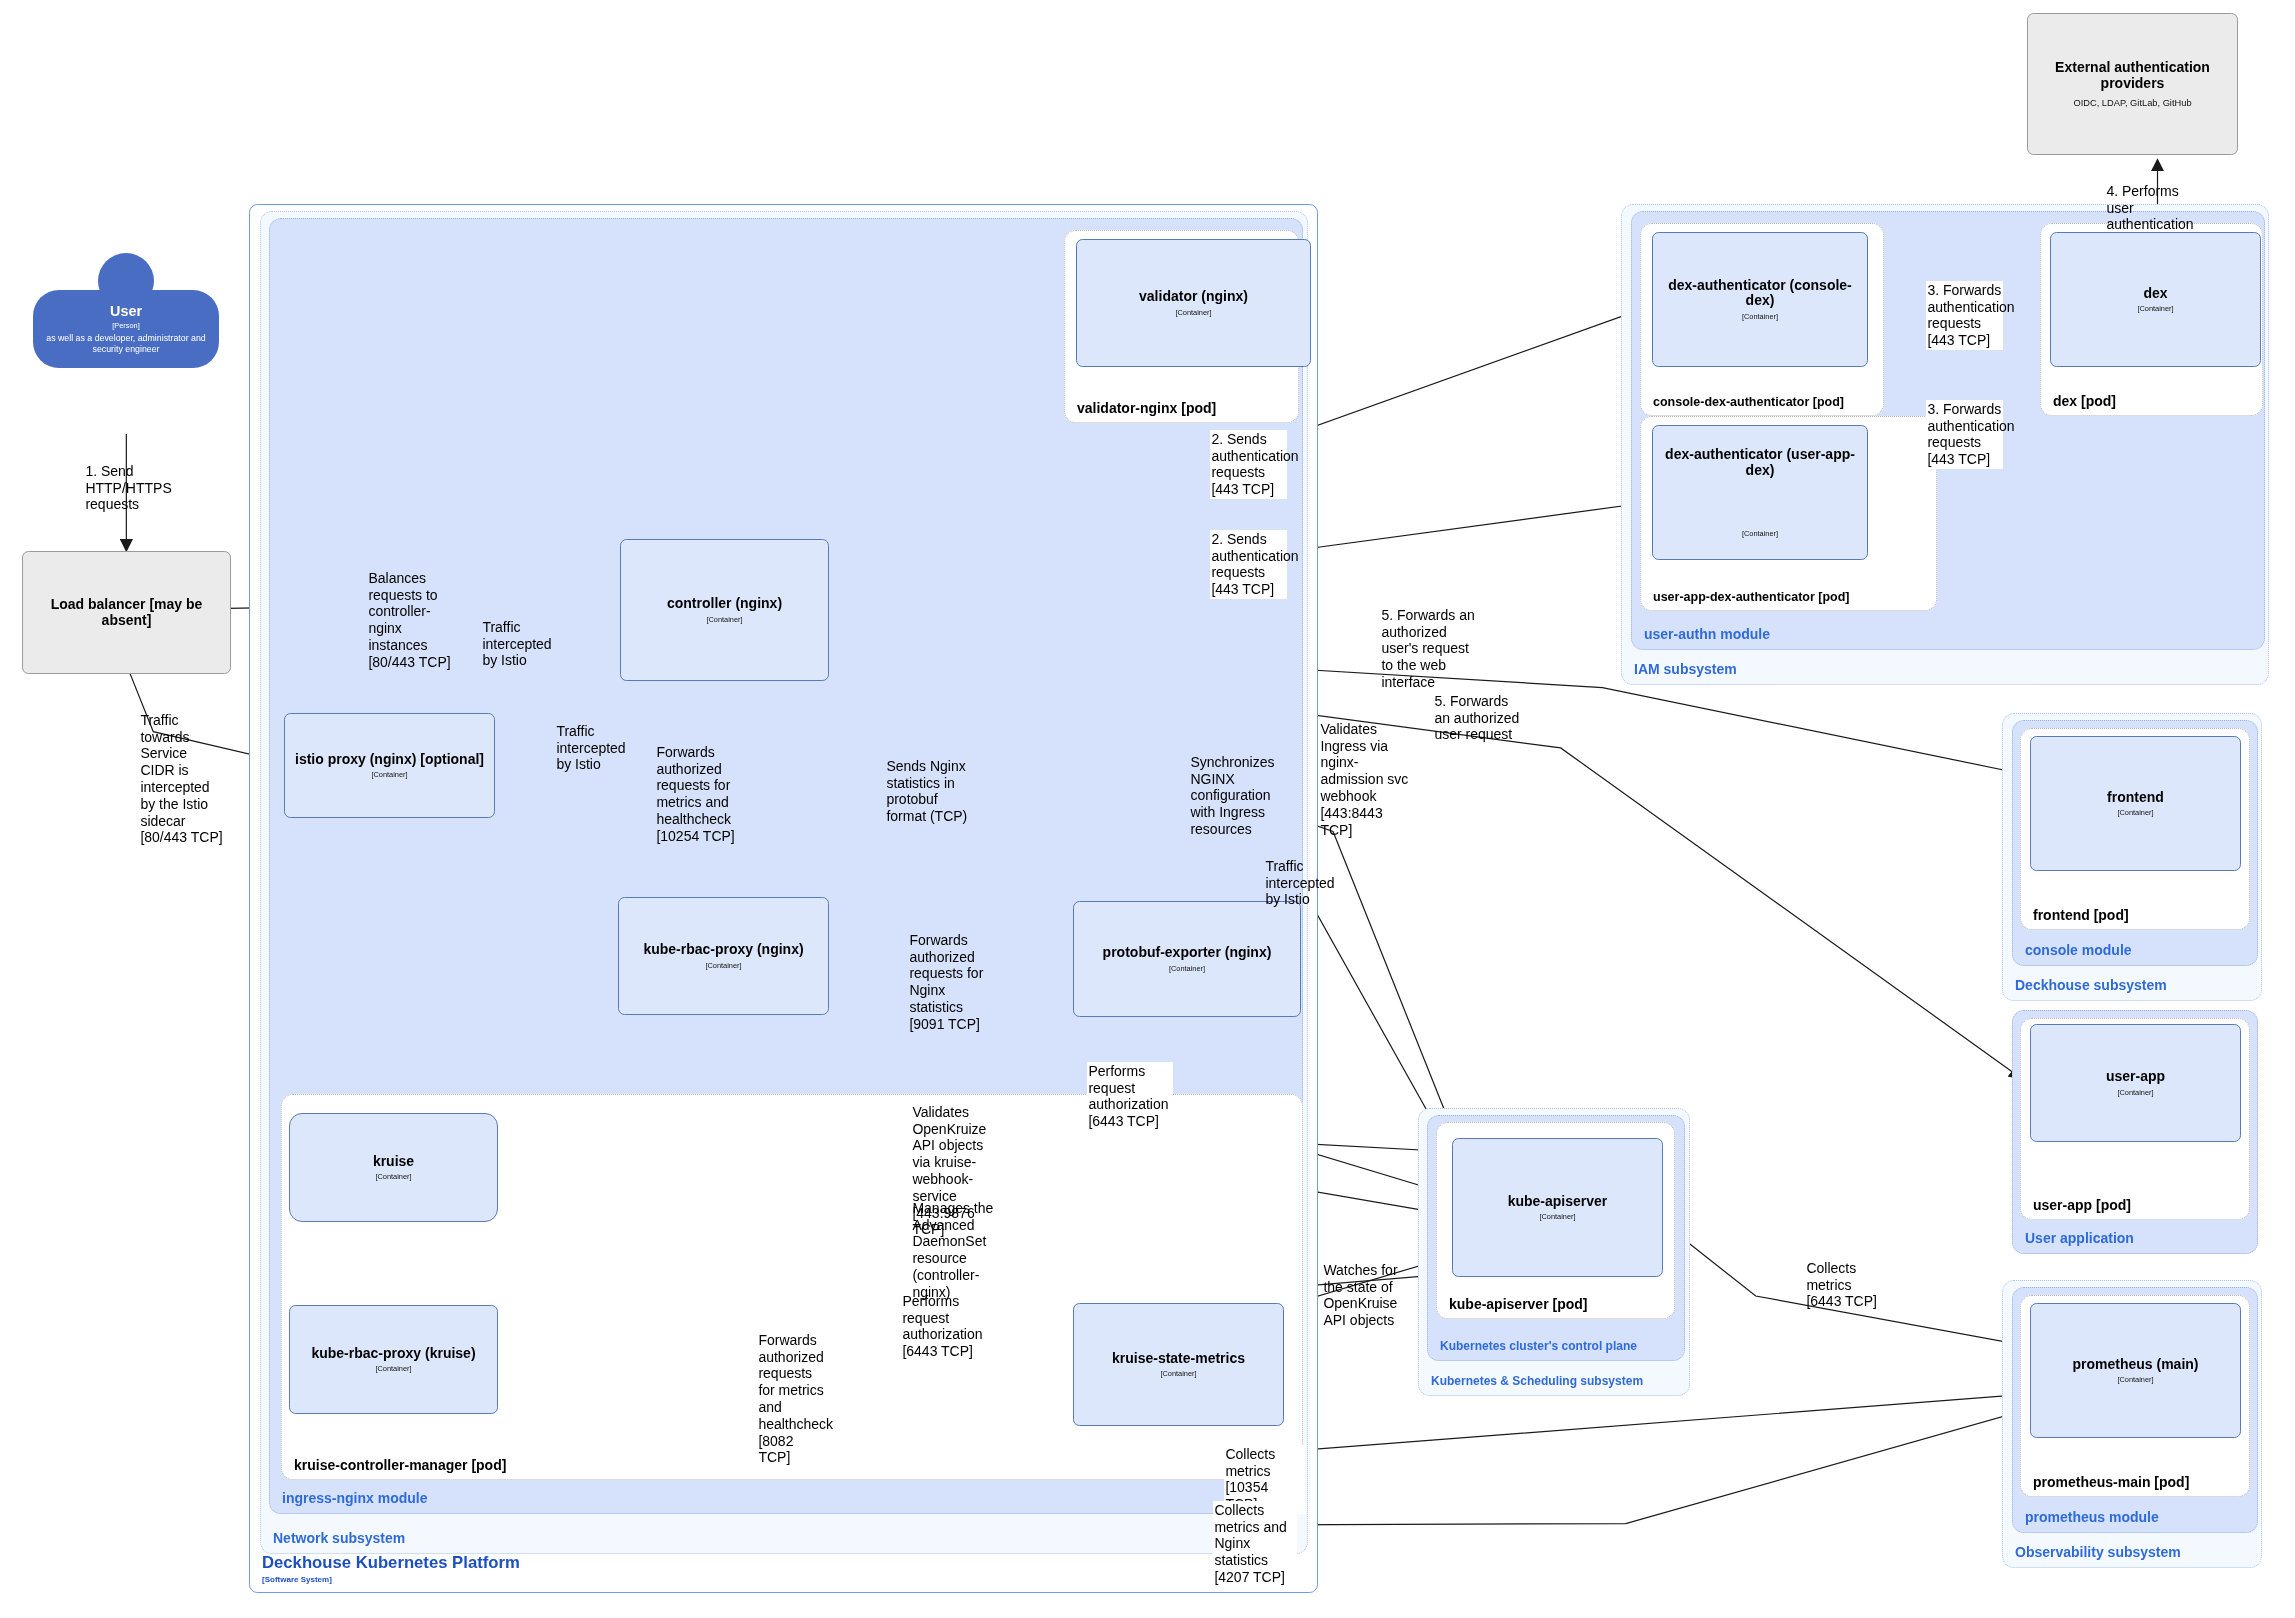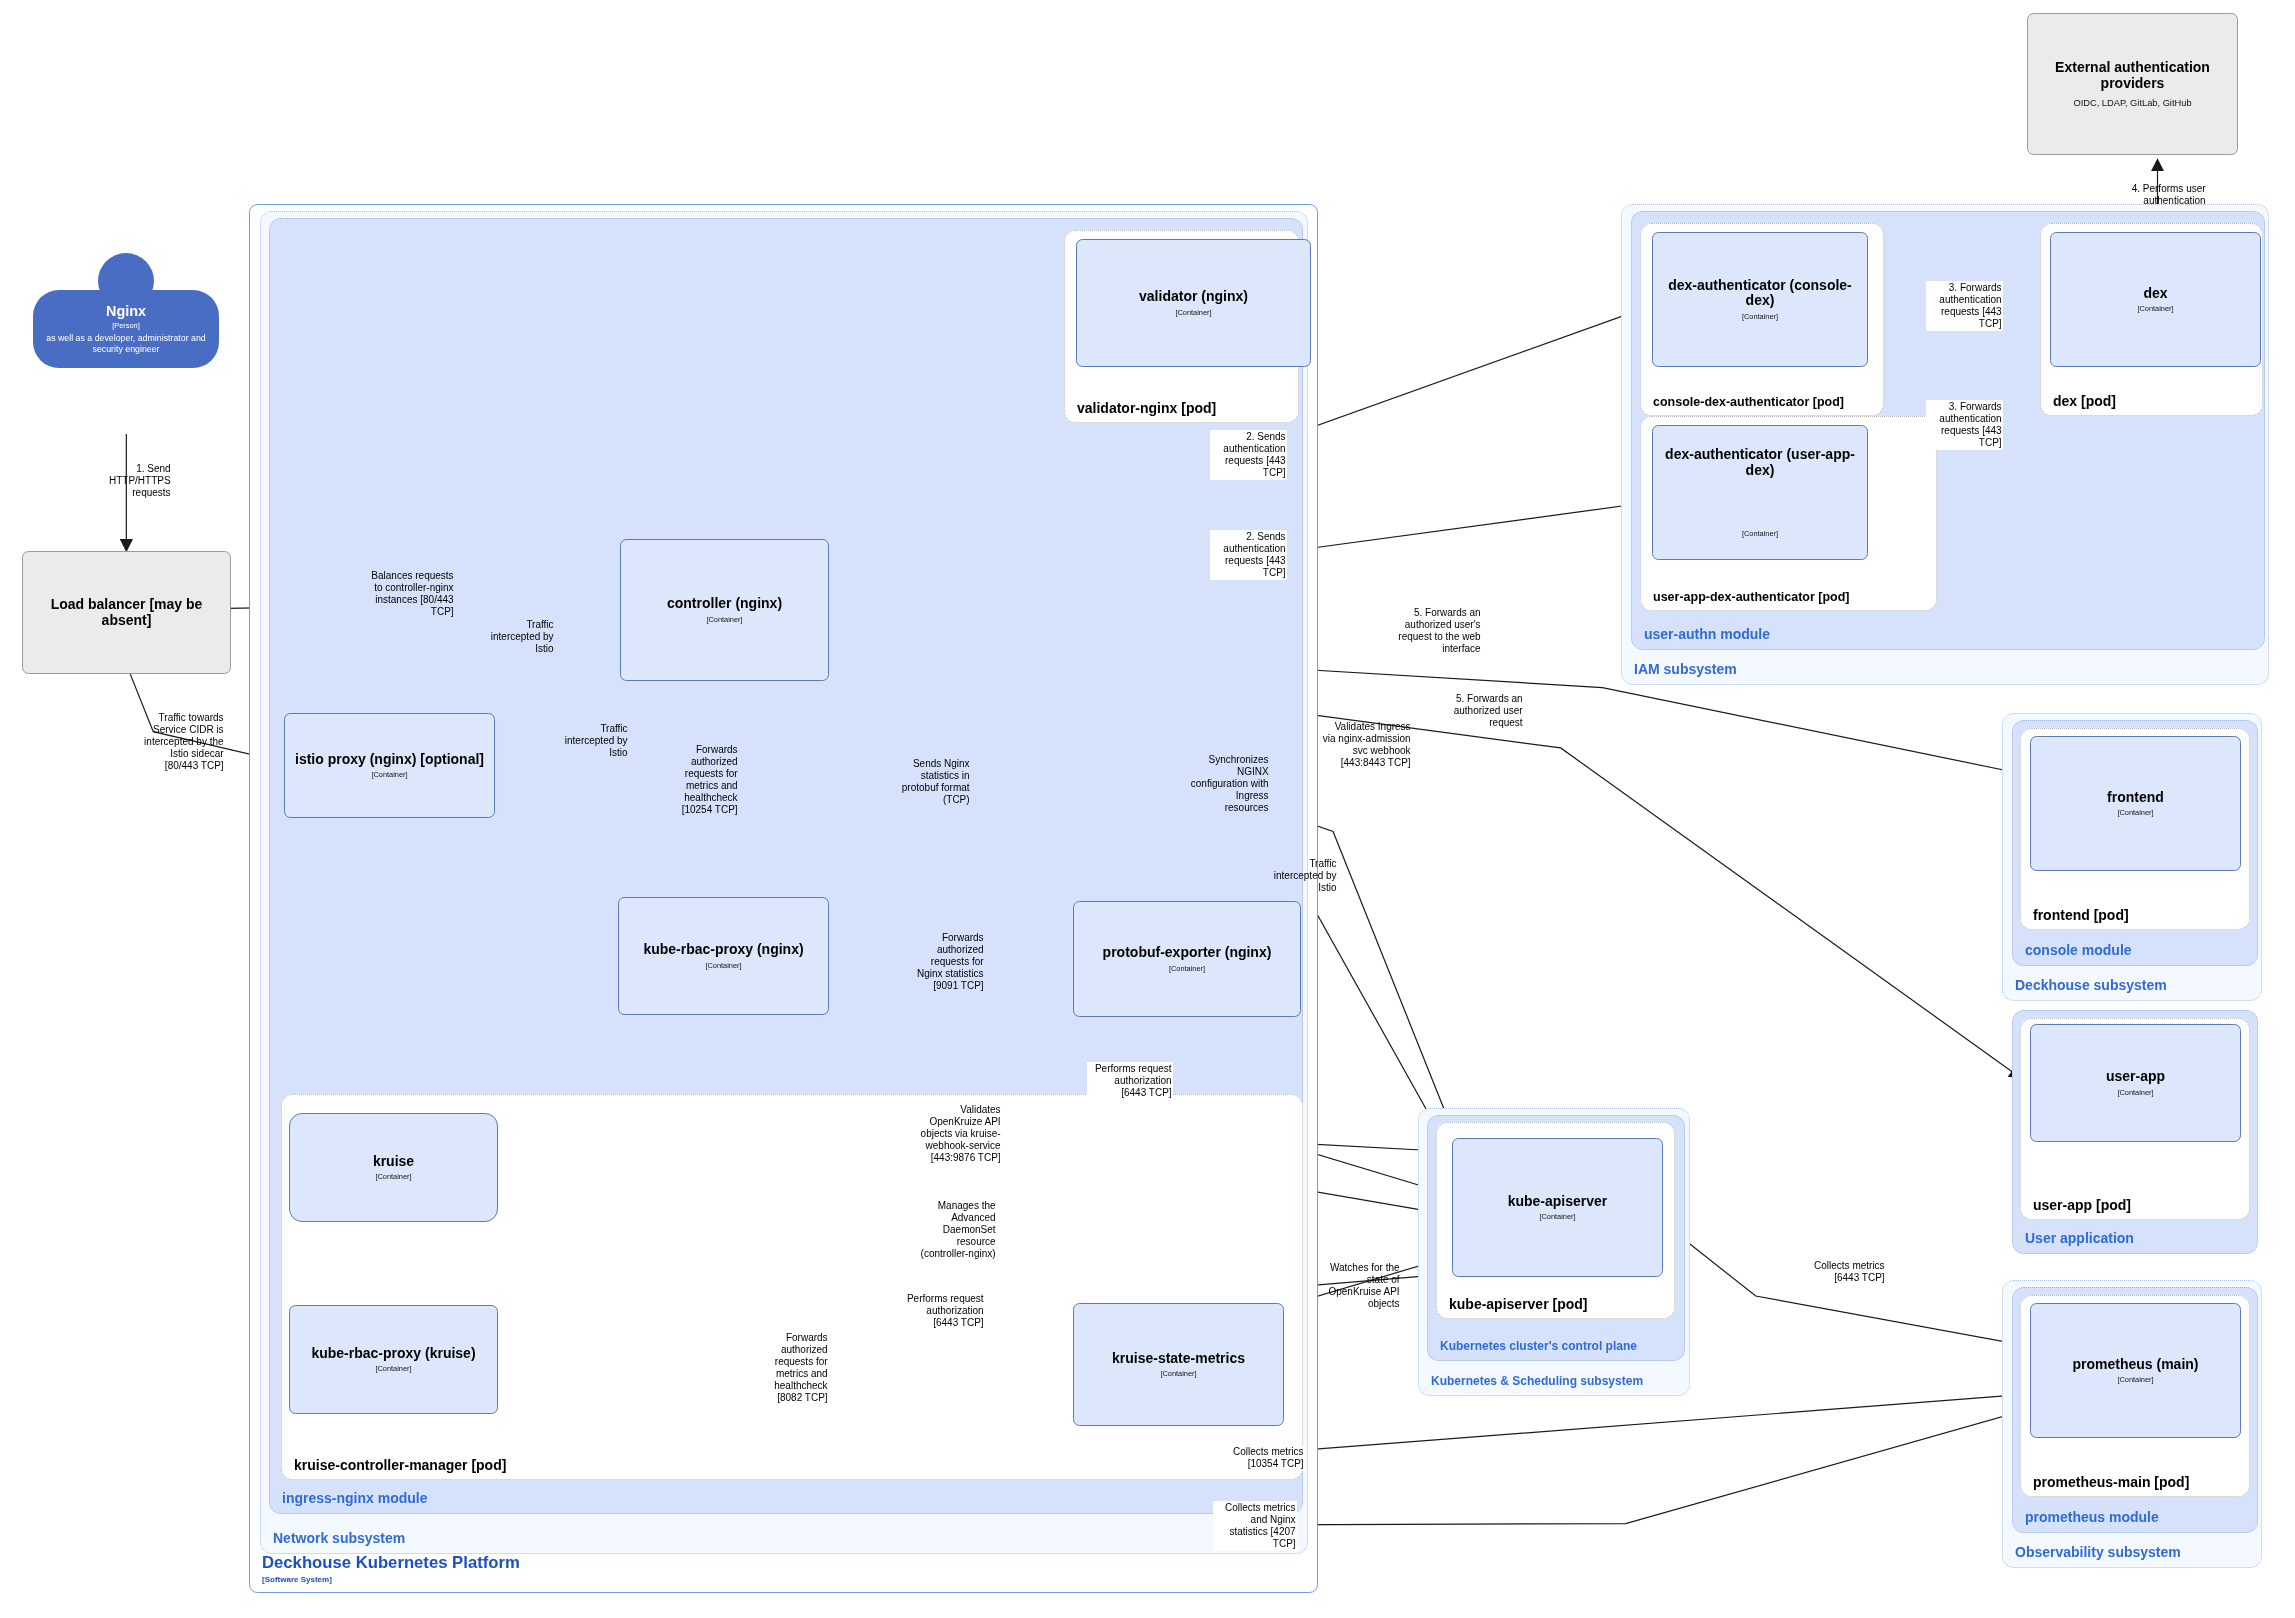--- a/index.html
+++ b/index.html
@@ -50,21 +50,21 @@
     background:#4a6dc4;border-radius:26px;
     display:flex;flex-direction:column;align-items:center;justify-content:center;
     text-align:center;color:#fff;padding:2.8px 6.5px;box-sizing:border-box;}
   .person .t{font-weight:bold;font-size:14.4px;line-height:1.05;}
   .person .st{font-size:7.4px;margin-top:1.4px;}
   .person .desc{font-size:8.8px;margin-top:3.7px;line-height:1.18;}
 
   
   .elabel{
     position:absolute;box-sizing:border-box;
-    font-size:10px;color:#000;text-align:right;line-height:1.2;
+    font-size:14px;color:#000;text-align:left;line-height:1.2;
     background:#ffffff;padding:0.9px 1.4px;
   }
   .elabel.nb{background:transparent;}
 </style>
 </head>
 <body>
 
 <div id="stage">
 
   <svg id="edges" viewBox="0 0 4941 3483">
@@ -127,21 +127,21 @@
 
       <path d="M4380 3000 L2700 3130 L2050 3140"></path>
 
       <path d="M4380 3030 L3500 3280 L2040 3285 L2040 2170"></path>
     </g>
   </svg>
 
   <div class="person abs" style="left:33px;top:253px;width:186px;height:163px;">
     <div class="head"></div>
     <div class="body">
-      <div class="t">Nginx</div>
+      <div class="t">User</div>
       <div class="st">[Person]</div>
       <div class="desc">as well as a developer, administrator and security engineer</div>
     </div>
   </div>
 
   <div class="box grey abs" style="left:22px;top:551px;width:209px;height:123px;">
     <div class="t">Load balancer [may be absent]</div>
   </div>
 
   <div class="box grey abs" style="left:2027px;top:13px;width:211px;height:142px;">

